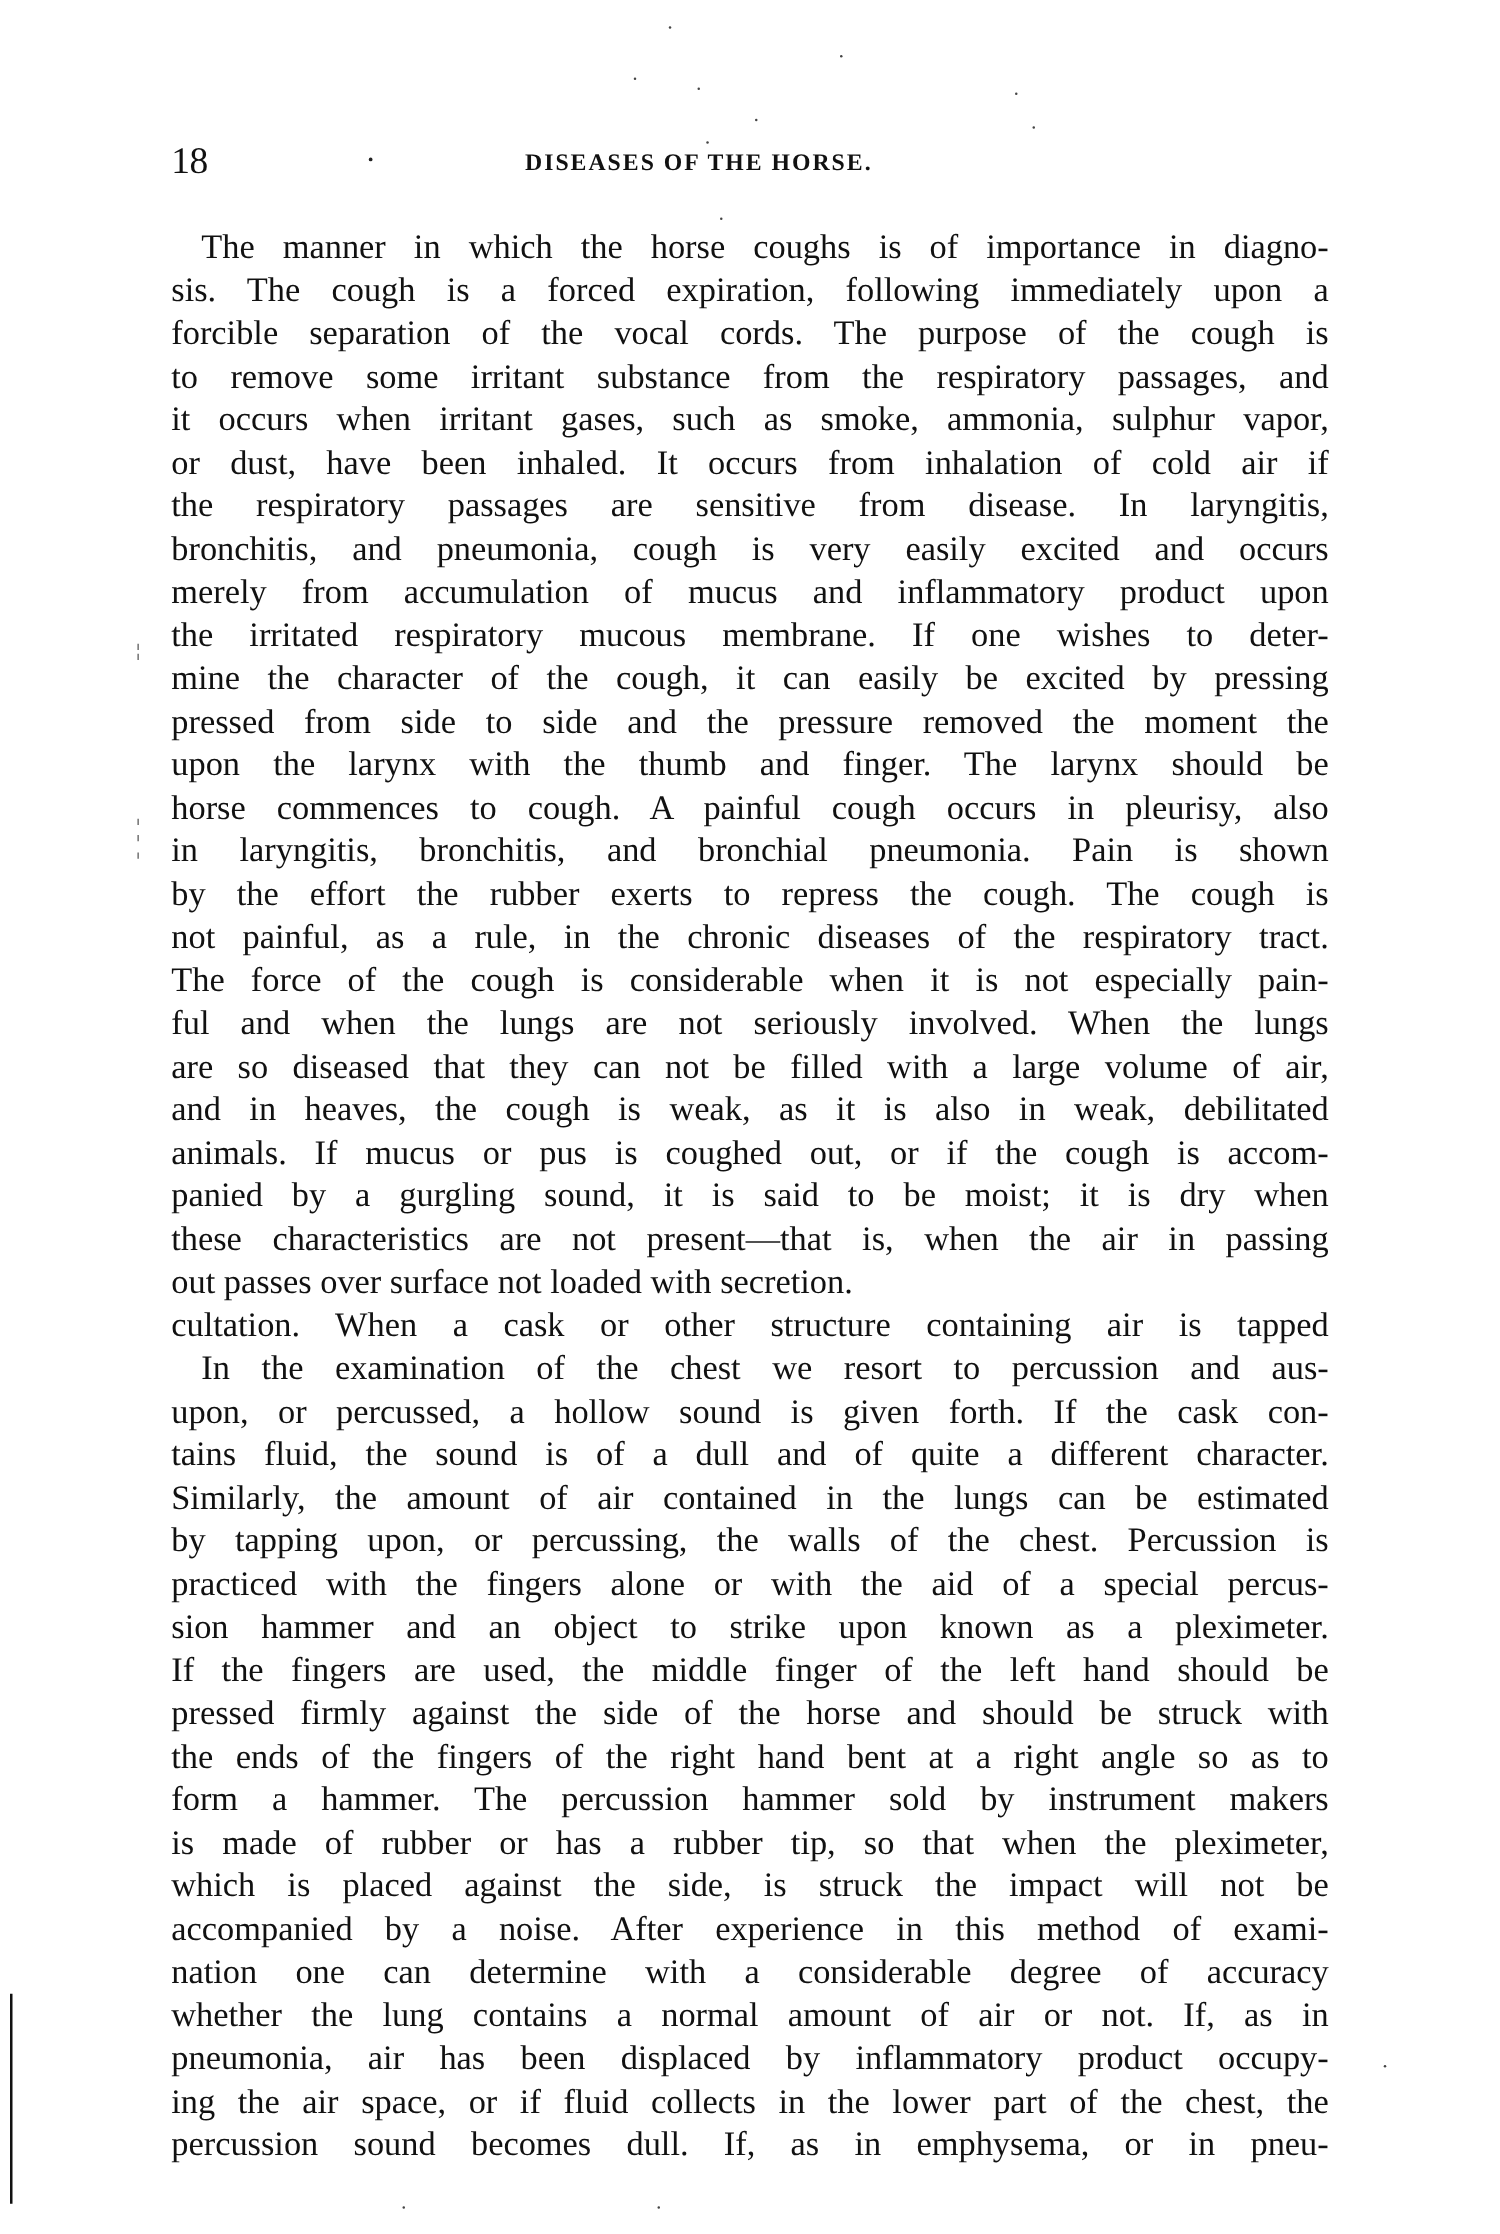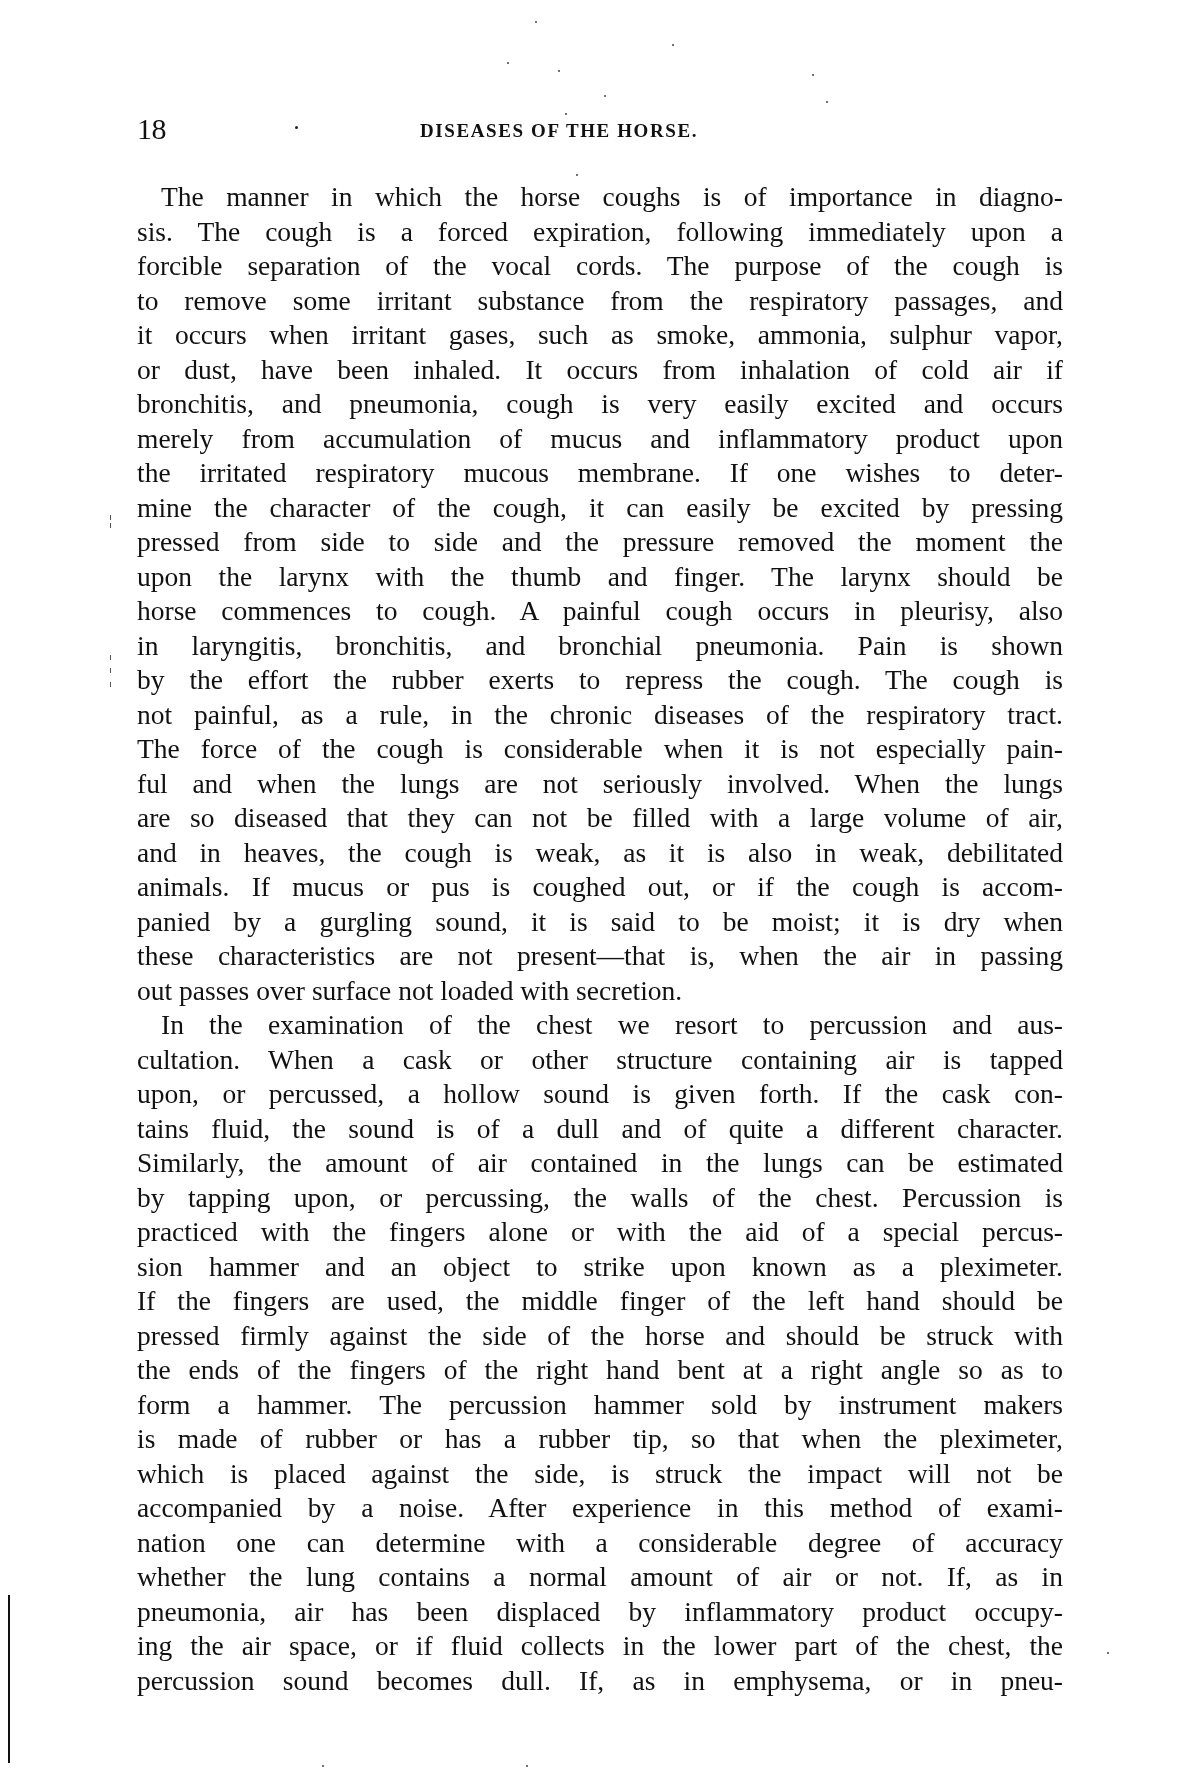--- a/index.html
+++ b/index.html
@@ -105,42 +105,43 @@
   </div>
 
   <div class="text-block" id="text-block">
       <div>
         <div class="line indent"><span class="line-inner">The manner in which the horse coughs is of importance in diagno-</span></div>
         <div class="line"><span class="line-inner">sis. The cough is a forced expiration, following immediately upon a</span></div>
         <div class="line"><span class="line-inner">forcible separation of the vocal cords. The purpose of the cough is</span></div>
         <div class="line"><span class="line-inner">to remove some irritant substance from the respiratory passages, and</span></div>
         <div class="line"><span class="line-inner">it occurs when irritant gases, such as smoke, ammonia, sulphur vapor,</span></div>
         <div class="line"><span class="line-inner">or dust, have been inhaled. It occurs from inhalation of cold air if</span></div>
+        <div class="line"><span class="line-inner">the respiratory passages are sensitive from disease. In laryngitis,</span></div>
         <div class="line"><span class="line-inner">bronchitis, and pneumonia, cough is very easily excited and occurs</span></div>
         <div class="line"><span class="line-inner">merely from accumulation of mucus and inflammatory product upon</span></div>
         <div class="line"><span class="line-inner">the irritated respiratory mucous membrane. If one wishes to deter-</span></div>
         <div class="line"><span class="line-inner">mine the character of the cough, it can easily be excited by pressing</span></div>
         <div class="line"><span class="line-inner">pressed from side to side and the pressure removed the moment the</span></div>
         <div class="line"><span class="line-inner">upon the larynx with the thumb and finger. The larynx should be</span></div>
         <div class="line"><span class="line-inner">horse commences to cough. A painful cough occurs in pleurisy, also</span></div>
         <div class="line"><span class="line-inner">in laryngitis, bronchitis, and bronchial pneumonia. Pain is shown</span></div>
         <div class="line"><span class="line-inner">by the effort the rubber exerts to repress the cough. The cough is</span></div>
         <div class="line"><span class="line-inner">not painful, as a rule, in the chronic diseases of the respiratory tract.</span></div>
         <div class="line"><span class="line-inner">The force of the cough is considerable when it is not especially pain-</span></div>
         <div class="line"><span class="line-inner">ful and when the lungs are not seriously involved. When the lungs</span></div>
         <div class="line"><span class="line-inner">are so diseased that they can not be filled with a large volume of air,</span></div>
         <div class="line"><span class="line-inner">and in heaves, the cough is weak, as it is also in weak, debilitated</span></div>
         <div class="line"><span class="line-inner">animals. If mucus or pus is coughed out, or if the cough is accom-</span></div>
         <div class="line"><span class="line-inner">panied by a gurgling sound, it is said to be moist; it is dry when</span></div>
         <div class="line"><span class="line-inner">these characteristics are not present—that is, when the air in passing</span></div>
         <div class="line last"><span class="line-inner">out passes over surface not loaded with secretion.</span></div>
       </div>
       <div>
+        <div class="line"><span class="line-inner">cultation. When a cask or other structure containing air is tapped</span></div>
         <div class="line indent"><span class="line-inner">In the examination of the chest we resort to percussion and aus-</span></div>
-        <div class="line"><span class="line-inner">cultation. When a cask or other structure containing air is tapped</span></div>
         <div class="line"><span class="line-inner">upon, or percussed, a hollow sound is given forth. If the cask con-</span></div>
         <div class="line"><span class="line-inner">tains fluid, the sound is of a dull and of quite a different character.</span></div>
         <div class="line"><span class="line-inner">Similarly, the amount of air contained in the lungs can be estimated</span></div>
         <div class="line"><span class="line-inner">by tapping upon, or percussing, the walls of the chest. Percussion is</span></div>
         <div class="line"><span class="line-inner">practiced with the fingers alone or with the aid of a special percus-</span></div>
         <div class="line"><span class="line-inner">sion hammer and an object to strike upon known as a pleximeter.</span></div>
         <div class="line"><span class="line-inner">If the fingers are used, the middle finger of the left hand should be</span></div>
         <div class="line"><span class="line-inner">pressed firmly against the side of the horse and should be struck with</span></div>
         <div class="line"><span class="line-inner">the ends of the fingers of the right hand bent at a right angle so as to</span></div>
         <div class="line"><span class="line-inner">form a hammer. The percussion hammer sold by instrument makers</span></div>

